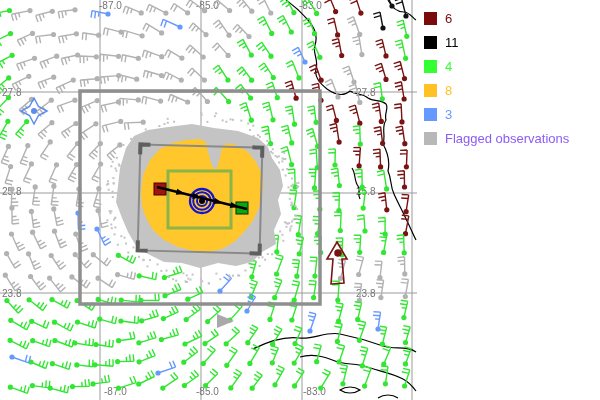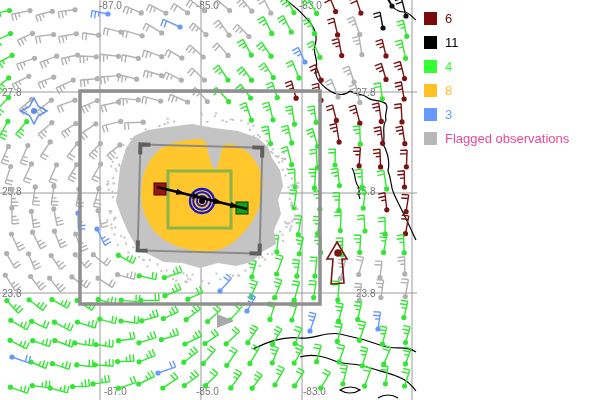--- a/index.html
+++ b/index.html
@@ -829,16 +829,16 @@
     <div class="lg-row">
       <span class="lg-sq" style="background: rgb(255, 193, 37);"></span>
       <span class="lg-label" style="color: rgb(255, 193, 37);">8</span>
     </div>
     <div class="lg-row">
       <span class="lg-sq" style="background: rgb(102, 153, 255);"></span>
       <span class="lg-label" style="color: rgb(102, 153, 255);">3</span>
     </div>
     <div class="lg-row">
       <span class="lg-sq" style="background: rgb(184, 184, 184);"></span>
-      <span class="lg-label" style="color: #ec4899; text-align: center;">Flagged observations</span>
+      <span class="lg-label" style="color: #8b5cf6; text-align: center;">Flagged observations</span>
     </div>
   </div>
 </div>
 
 </body></html>

